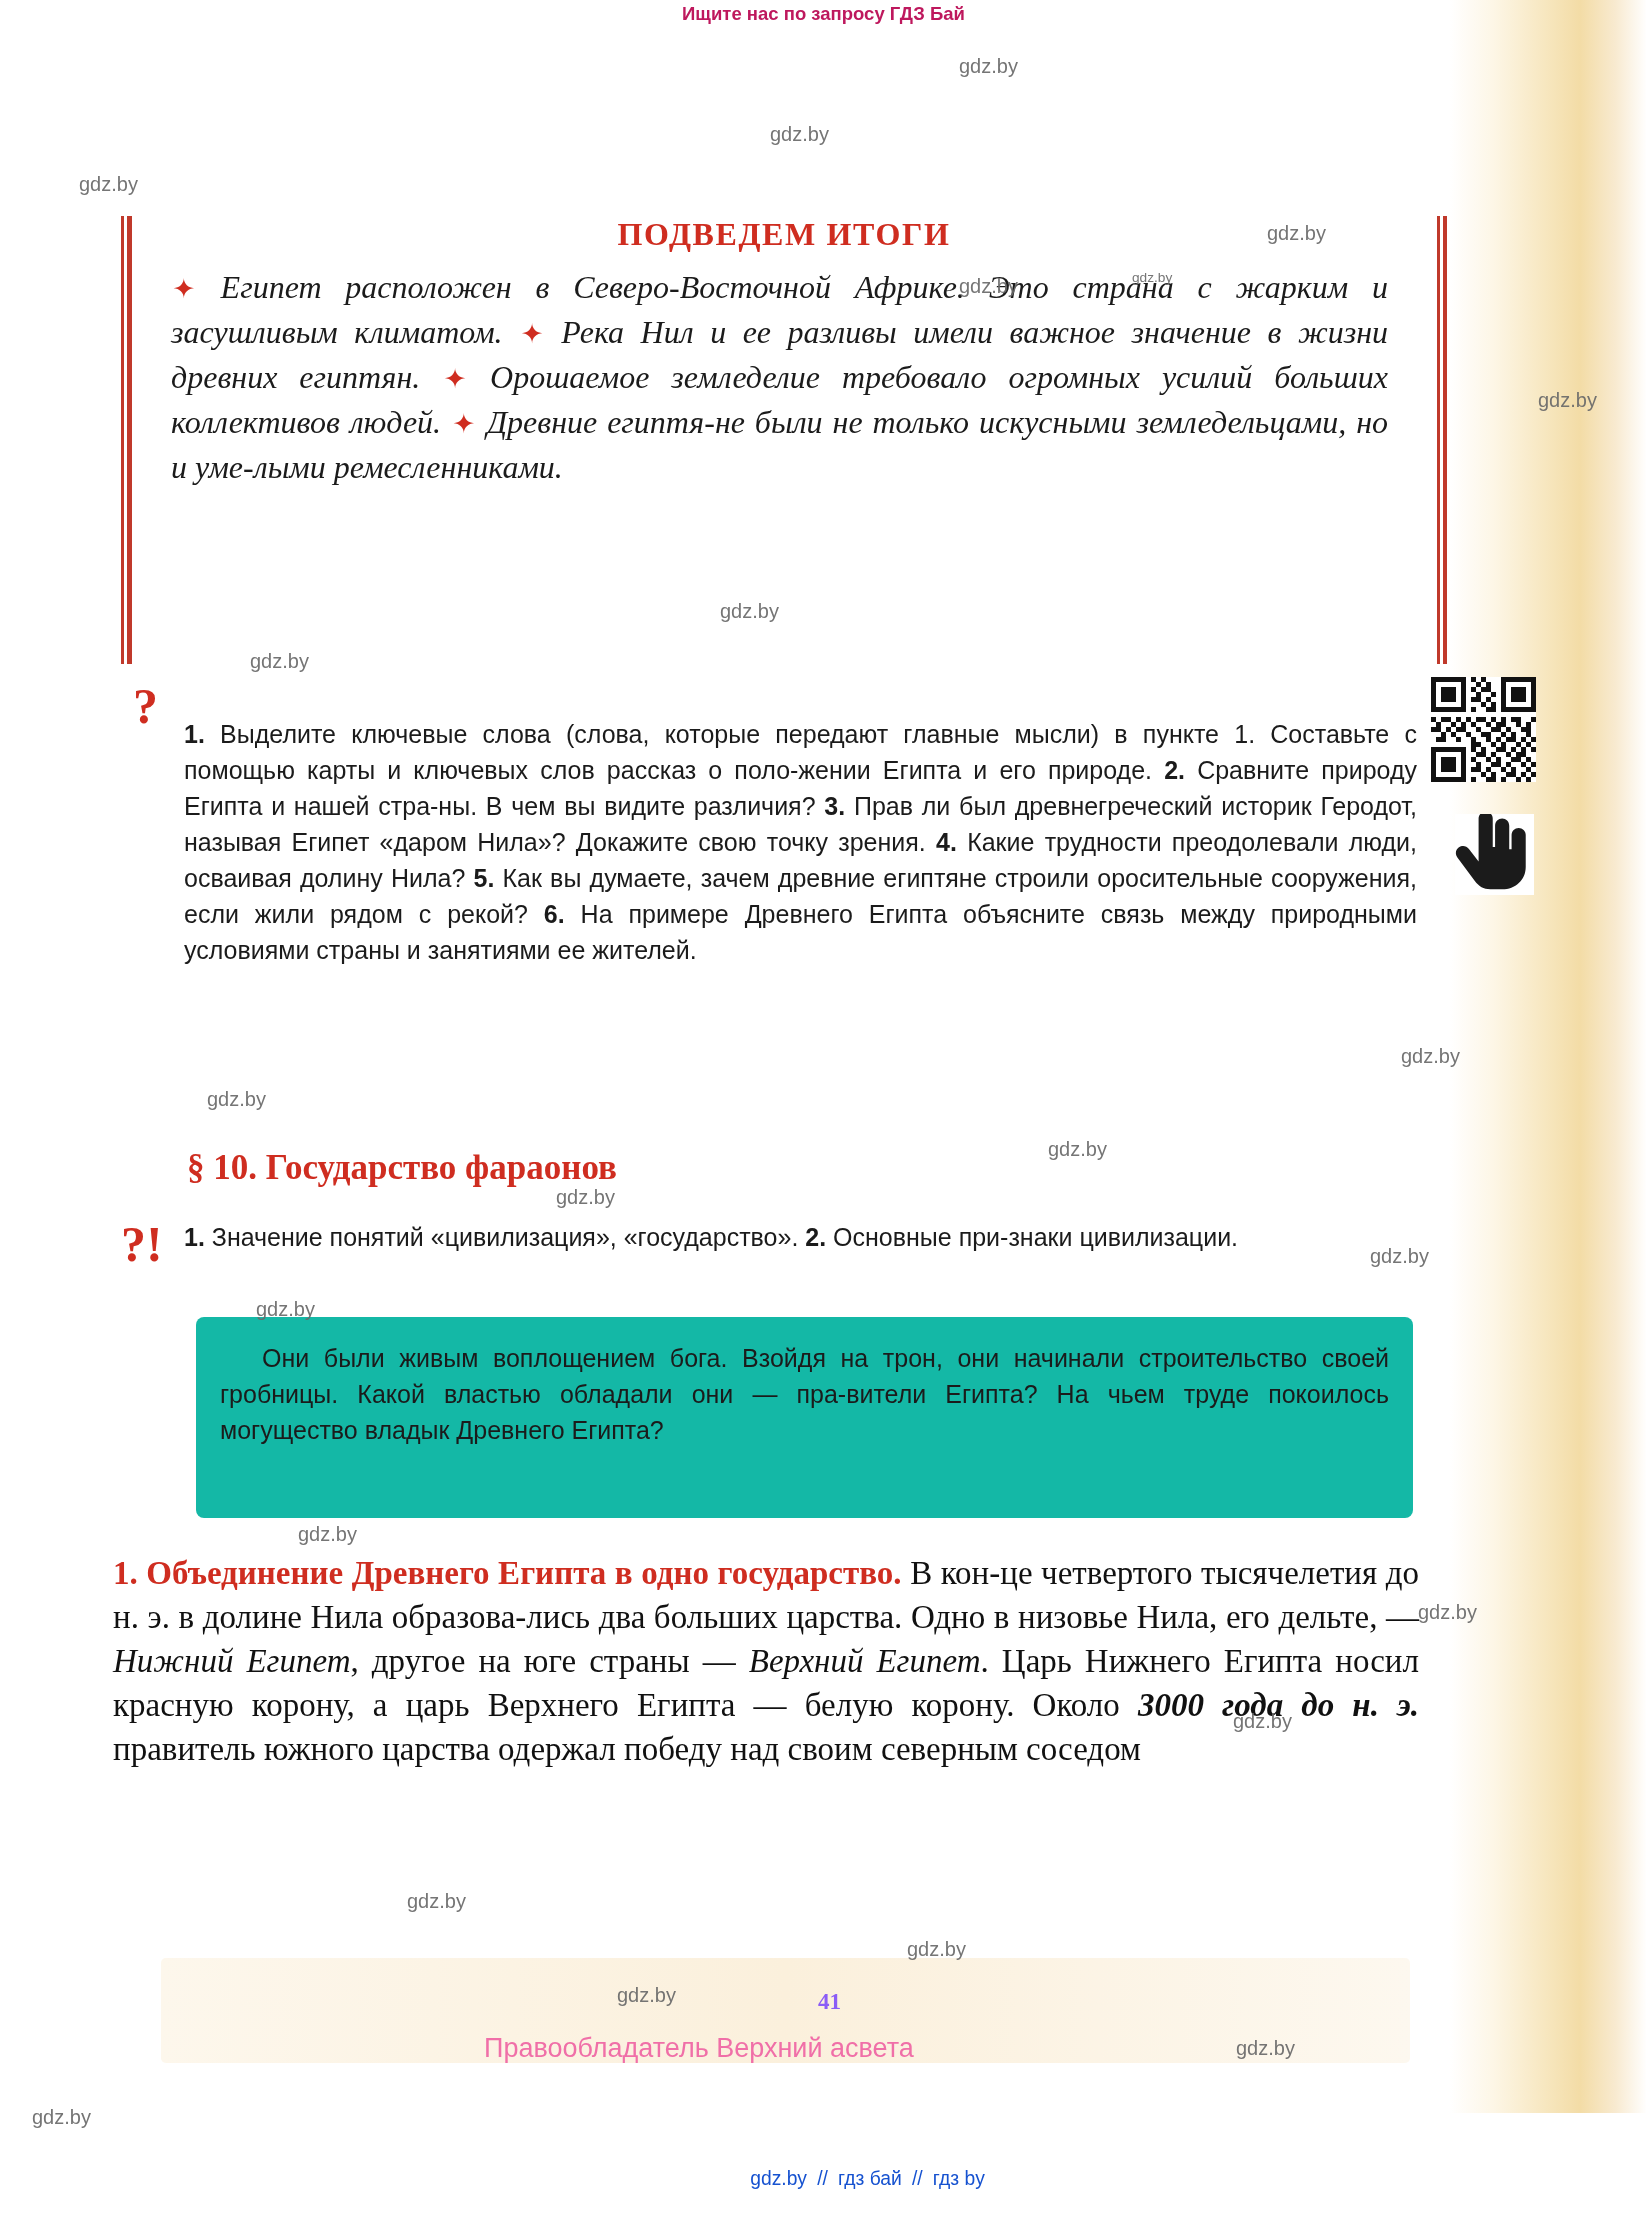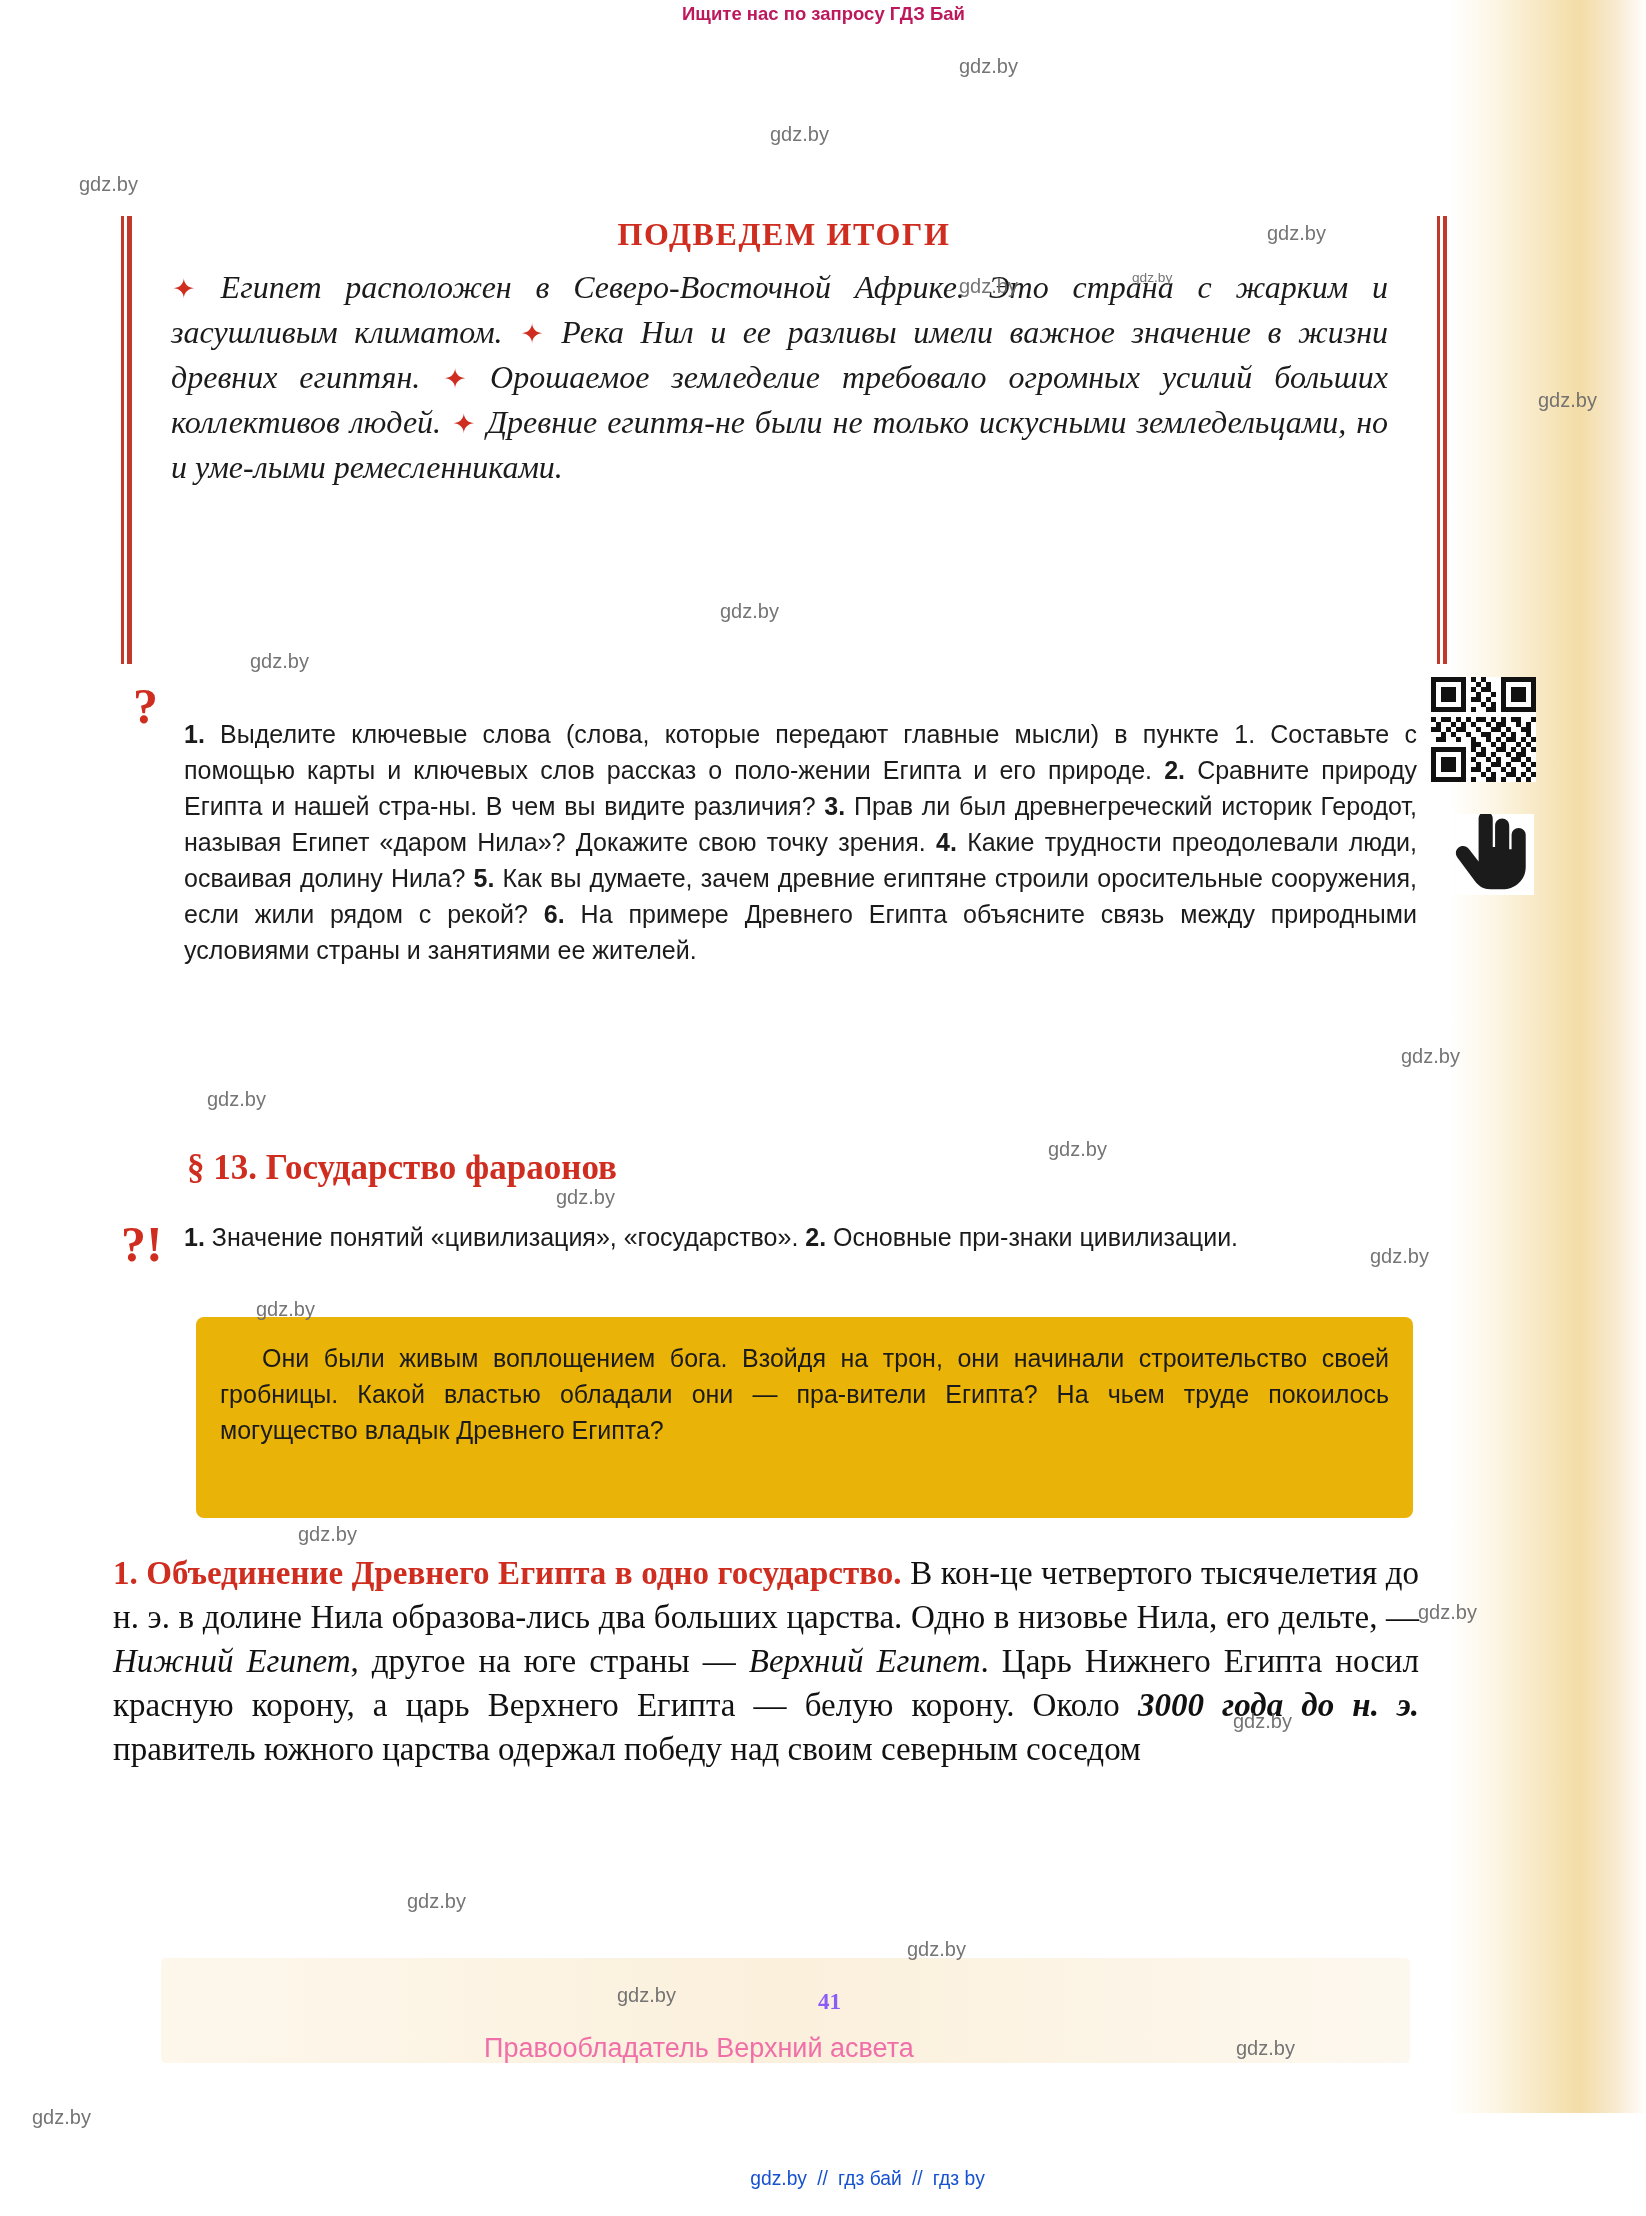--- a/index.html
+++ b/index.html
@@ -187,21 +187,21 @@
     text-align: justify;
   }
 
   
   #callout-box {
     position: absolute;
     left: 196px;
     top: 1317px;
     width: 1217px;
     height: 201px;
-    background: #eab308;
+    background: #14b8a6;
     border-radius: 8px;
     box-sizing: border-box;
     padding: 22.6px 24px 0 24px;
   }
   #callout-text {
     font-size: 25px;
     line-height: 36px;
     color: #1b1b1b;
     text-align: justify;
     text-indent: 42px;
@@ -406,21 +406,21 @@
       </g>
     </svg>
   </div>
 
   <div id="hand-pointer">
     <svg width="79" height="81" viewBox="0 0 64 66">
       <path d="M24 6c0-3.3 2.7-6 6-6s6 2.7 6 6v24h2V12c0-3.3 2.7-6 6-6s6 2.7 6 6v20h2V20c0-3.3 2.7-6 6-6s6 2.7 6 6v27c0 11-8.9 19-19.9 19H34c-6 0-9.6-2.4-13.2-7L6 39c-2.2-2.9-1.5-6.6 1.3-8.6 2.7-2 6.4-1.4 8.5 1.3l8.2 10.6z" fill="#1b1b1b" transform="translate(-4,-2) scale(0.96)"></path>
     </svg>
   </div>
 
-  <div id="section-heading">§ 13. Государство фараонов</div>
+  <div id="section-heading">§ 10. Государство фараонов</div>
 
   <div class="q-marker" style="left:121px; top:1219px;">?!</div>
   <div id="questions-2"><b>1.</b> Значение понятий «цивилизация», «государство». <b>2.</b> Основные при-знаки цивилизации.</div>
 
   <div id="callout-box">
     <div id="callout-text">Они были живым воплощением бога. Взойдя на трон, они начинали строительство своей гробницы. Какой властью обладали они — пра-вители Египта? На чьем труде покоилось могущество владык Древнего Египта?</div>
   </div>
 
   <div id="body-paragraph"><span class="lead">1. Объединение Древнего Египта в одно государство.</span> В кон-це четвертого тысячелетия до н. э. в долине Нила образова-лись два больших царства. Одно в низовье Нила, его дельте, — <i>Нижний Египет</i>, другое на юге страны — <i>Верхний Египет</i>. Царь Нижнего Египта носил красную корону, а царь Верхнего Египта — белую корону. Около <span class="bi">3000 года до н. э.</span> правитель южного царства одержал победу над своим северным соседом</div>
 

